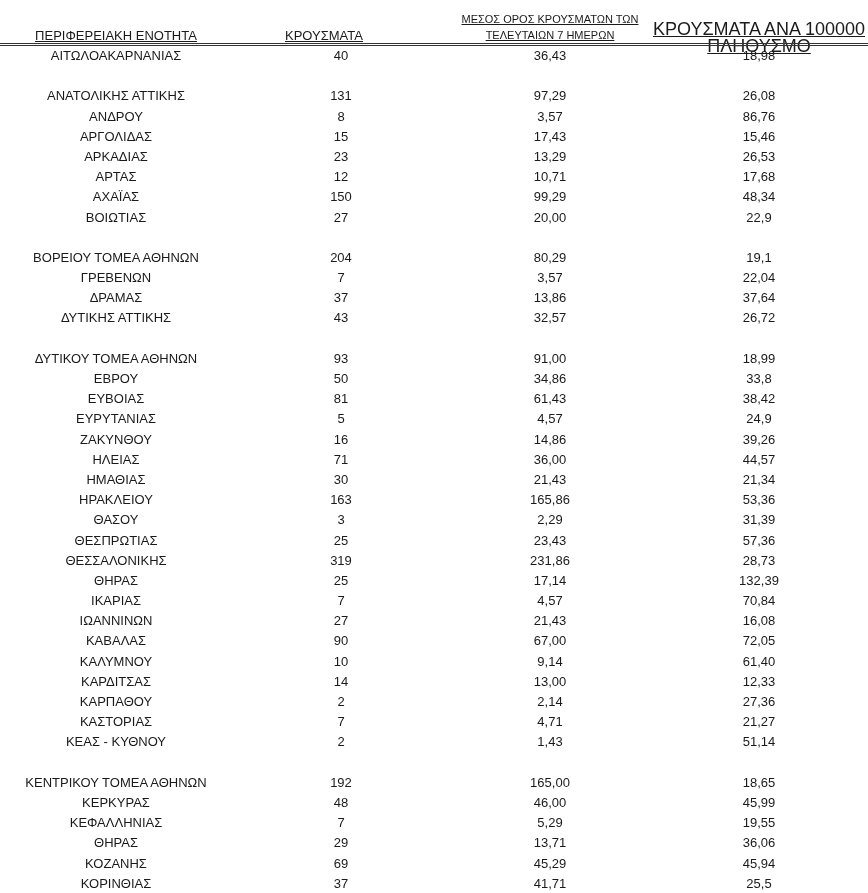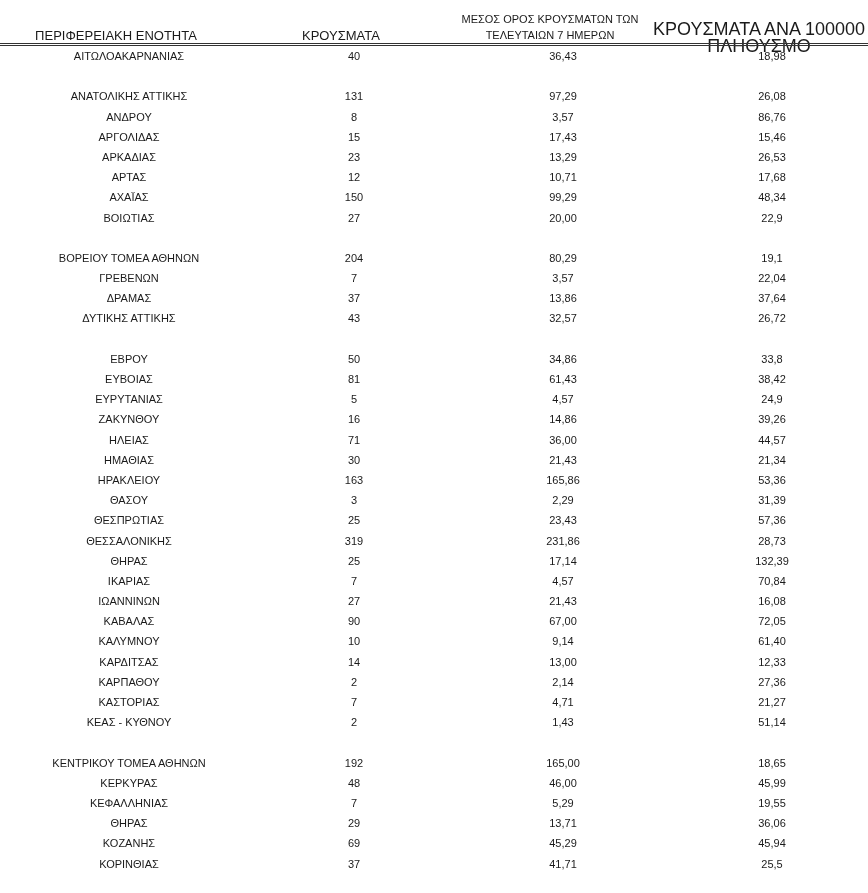--- a/index.html
+++ b/index.html
@@ -1,27 +1,27 @@
 <!DOCTYPE html>
 <html><head>
 <meta charset="utf-8">
 <style>
   html, body { margin: 0; padding: 0; background: #ffffff; }
   body { width: 868px; height: 893px; overflow: hidden; position: relative;
          font-family: "Liberation Sans", "DejaVu Sans", sans-serif; color: #1a1a1a; }
   .header { position: absolute; left: 0; top: 0; width: 868px; height: 44px; }
-  .hcell { position: absolute; text-align: center; line-height: 14px; }
+  .hcell { position: absolute; text-align: center; line-height: 14px; text-decoration: underline; }
   .h-region { left: 0; width: 232px; top: 29px; font-size: 13px; }
-  .h-cases  { left: 232px; width: 218px; top: 29px; font-size: 13px; }
+  .h-cases  { left: 215px; width: 218px; top: 29px; font-size: 13px; }
   .h-avg    { left: 450px; width: 200px; top: 11px; font-size: 11px; line-height: 16px; }
   .h-per    { left: 650px; width: 218px; top: 21px; font-size: 18px; line-height: 17px; }
   .rule { position: absolute; left: 0; width: 868px; top: 43px; height: 1px; background: #333; }
   .rule2 { position: absolute; left: 0; width: 868px; top: 45px; height: 1px; background: #333; }
   .tbody { position: absolute; left: 0; top: 46px; width: 868px; }
-  .row { height: 20.2px; position: relative; font-size: 11px; margin-left: 13px; }
+  .row { height: 20.2px; position: relative; font-size: 13px; }
   .row span { position: absolute; top: 2px; text-align: center; line-height: 16px; white-space: nowrap; }
   .c-region { left: 0; width: 232px; }
   .c-cases  { left: 232px; width: 218px; }
   .c-avg    { left: 450px; width: 200px; }
   .c-per    { left: 650px; width: 218px; }
   .row.blank { height: 20.2px; }
 </style>
 </head>
 <body>
 
@@ -110,20 +110,26 @@
       <span class="c-per">37,64</span>
     </div>
     <div class="row">
       <span class="c-region">ΔΥΤΙΚΗΣ ΑΤΤΙΚΗΣ</span>
       <span class="c-cases">43</span>
       <span class="c-avg">32,57</span>
       <span class="c-per">26,72</span>
     </div>
     <div class="row blank"></div>
     <div class="row">
+      <span class="c-region">ΔΥΤΙΚΟΥ ΤΟΜΕΑ ΑΘΗΝΩΝ</span>
+      <span class="c-cases">93</span>
+      <span class="c-avg">91,00</span>
+      <span class="c-per">18,99</span>
+    </div>
+    <div class="row">
       <span class="c-region">ΕΒΡΟΥ</span>
       <span class="c-cases">50</span>
       <span class="c-avg">34,86</span>
       <span class="c-per">33,8</span>
     </div>
     <div class="row">
       <span class="c-region">ΕΥΒΟΙΑΣ</span>
       <span class="c-cases">81</span>
       <span class="c-avg">61,43</span>
       <span class="c-per">38,42</span>

